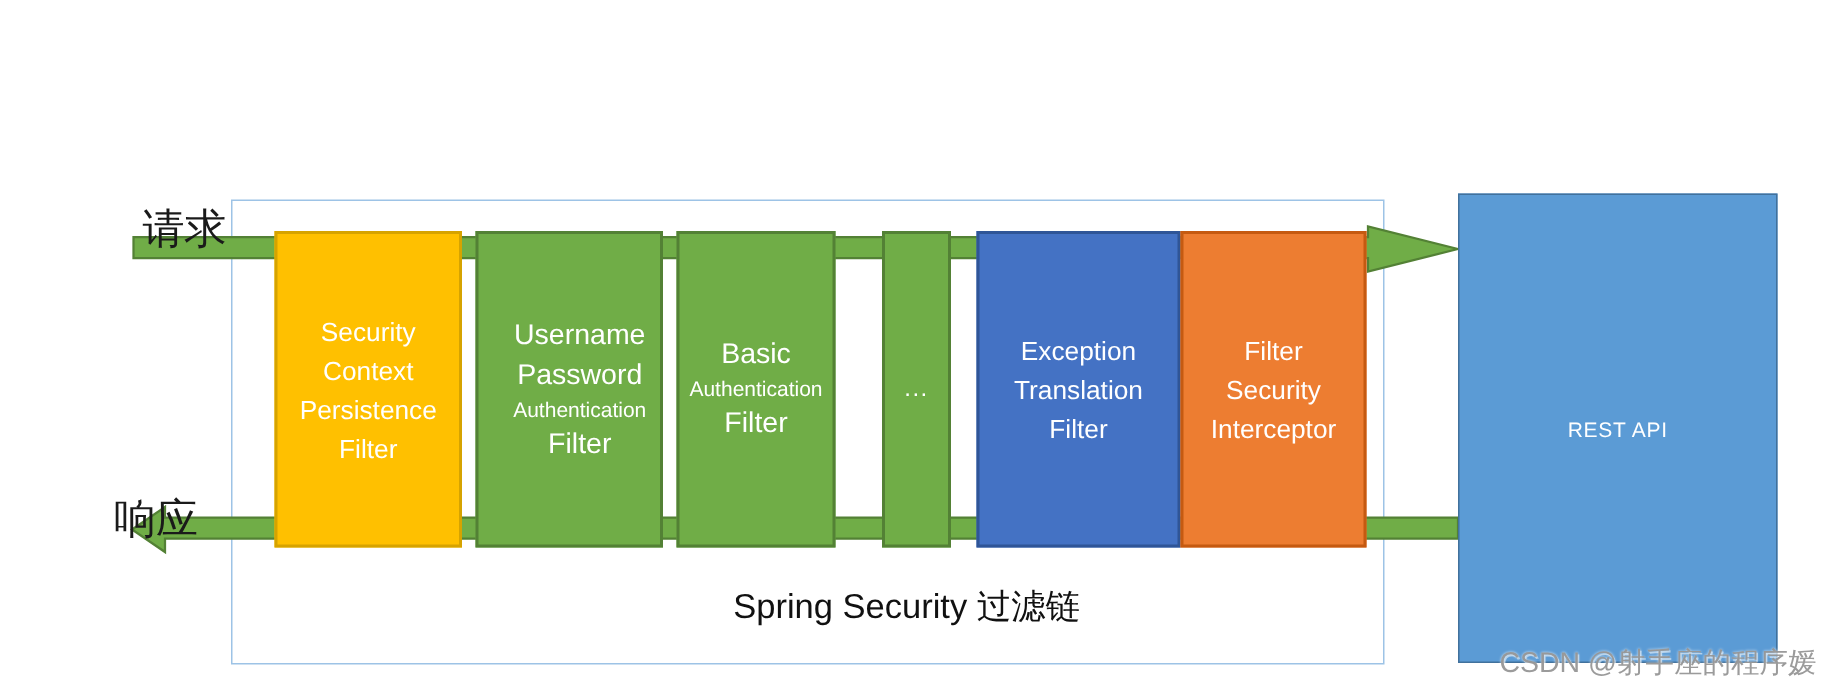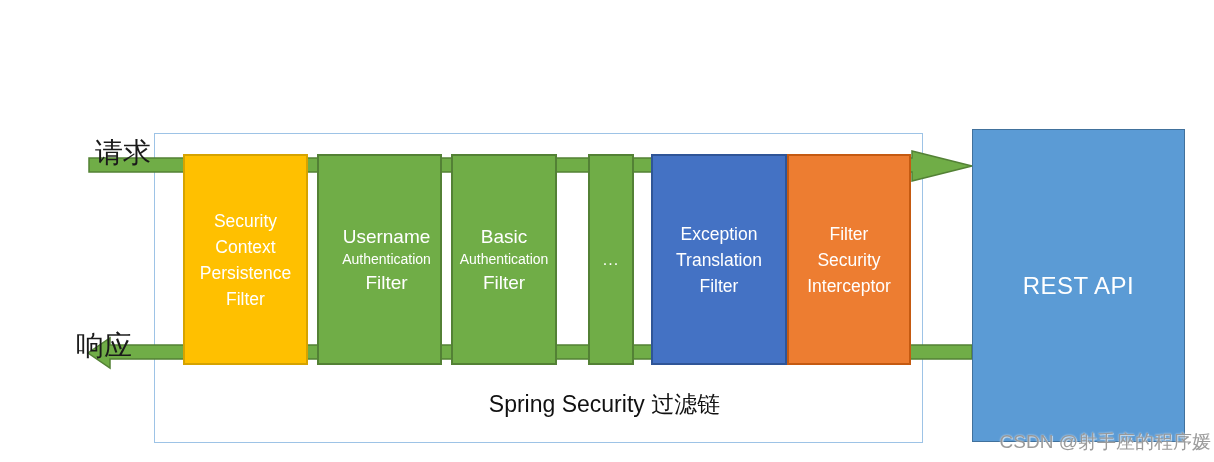--- a/index.html
+++ b/index.html
@@ -76,21 +76,21 @@
     position: absolute;
     left: 972px; top: 129px;
     width: 213px; height: 313px;
     box-sizing: border-box;
     background: #5B9BD5;
     border: 1px solid #41719C;
     display: flex;
     align-items: center;
     justify-content: center;
     color: #ffffff;
-    font-size: 24px;
+    font-size: 14px;
     letter-spacing: 0.5px;
     z-index: 3;
     text-align: center;
   }
   .chain-label {
     position: absolute;
     left: 154px; top: 389px;
     width: 901px;
     text-align: center;
     font-size: 23px;
@@ -127,20 +127,21 @@
 
   <div class="fbox box-yellow box-sec-ctx">
     <span class="line-md">Security</span>
     <span class="line-md">Context</span>
     <span class="line-md">Persistence</span>
     <span class="line-md">Filter</span>
   </div>
 
   <div class="fbox box-green box-userpass">
     <span class="line-lg">Username</span>
+    <span class="line-lg">Password</span>
     <span class="line-sm">Authentication</span>
     <span class="line-lg">Filter</span>
   </div>
 
   <div class="fbox box-green box-basic">
     <span class="line-lg">Basic</span>
     <span class="line-sm">Authentication</span>
     <span class="line-lg">Filter</span>
   </div>
 

